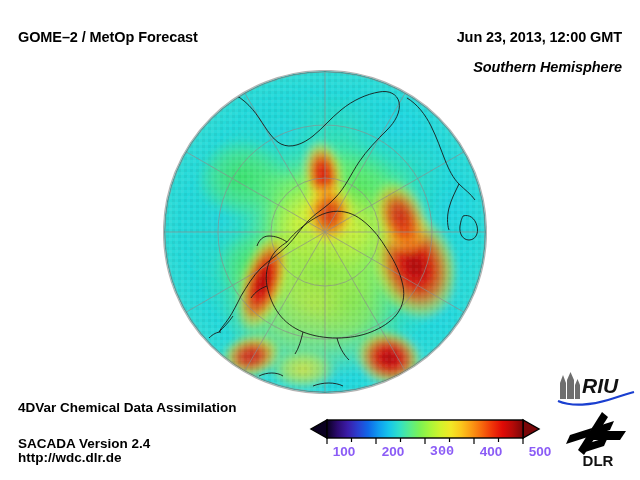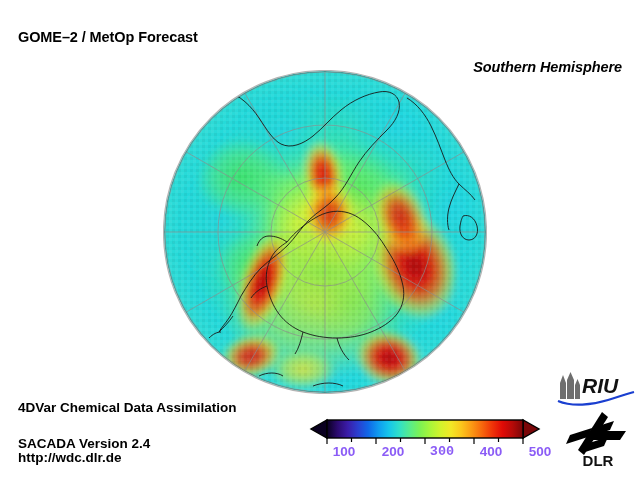--- a/index.html
+++ b/index.html
@@ -43,20 +43,21 @@
   
   #logo-riu{position:absolute;left:556px;top:371px;width:80px;height:36px;}
   #logo-dlr{position:absolute;left:562px;top:411px;width:74px;height:58px;}
 </style>
 </head>
 <body>
 
 <div id="page">
 
   <div class="hdr" id="hdr-title-l">GOME–2 / MetOp Forecast</div>
+  <div class="hdr" id="hdr-title-r">Jun 23, 2013, 12:00 GMT</div>
   <div class="hdr" id="hdr-sub-r">Southern Hemisphere</div>
 
   <div id="globe-wrap">
     <svg id="globe-svg" viewBox="0 0 324 324" xmlns="http://www.w3.org/2000/svg">
       <defs>
         <clipPath id="discClip">
           <circle cx="162" cy="162" r="161"></circle>
         </clipPath>
 
         <radialGradient id="baseRamp" cx="50%" cy="50%" r="50%">

